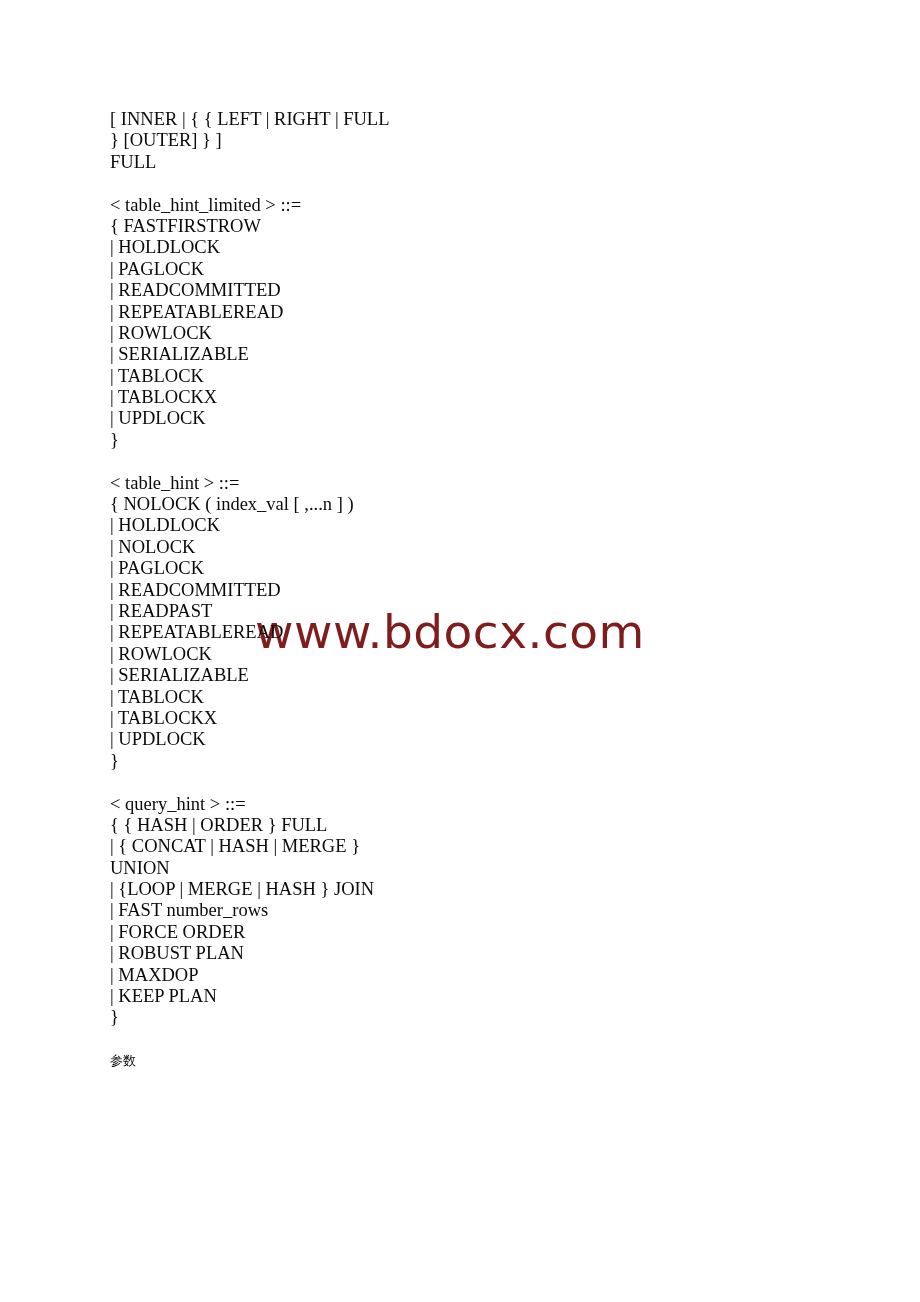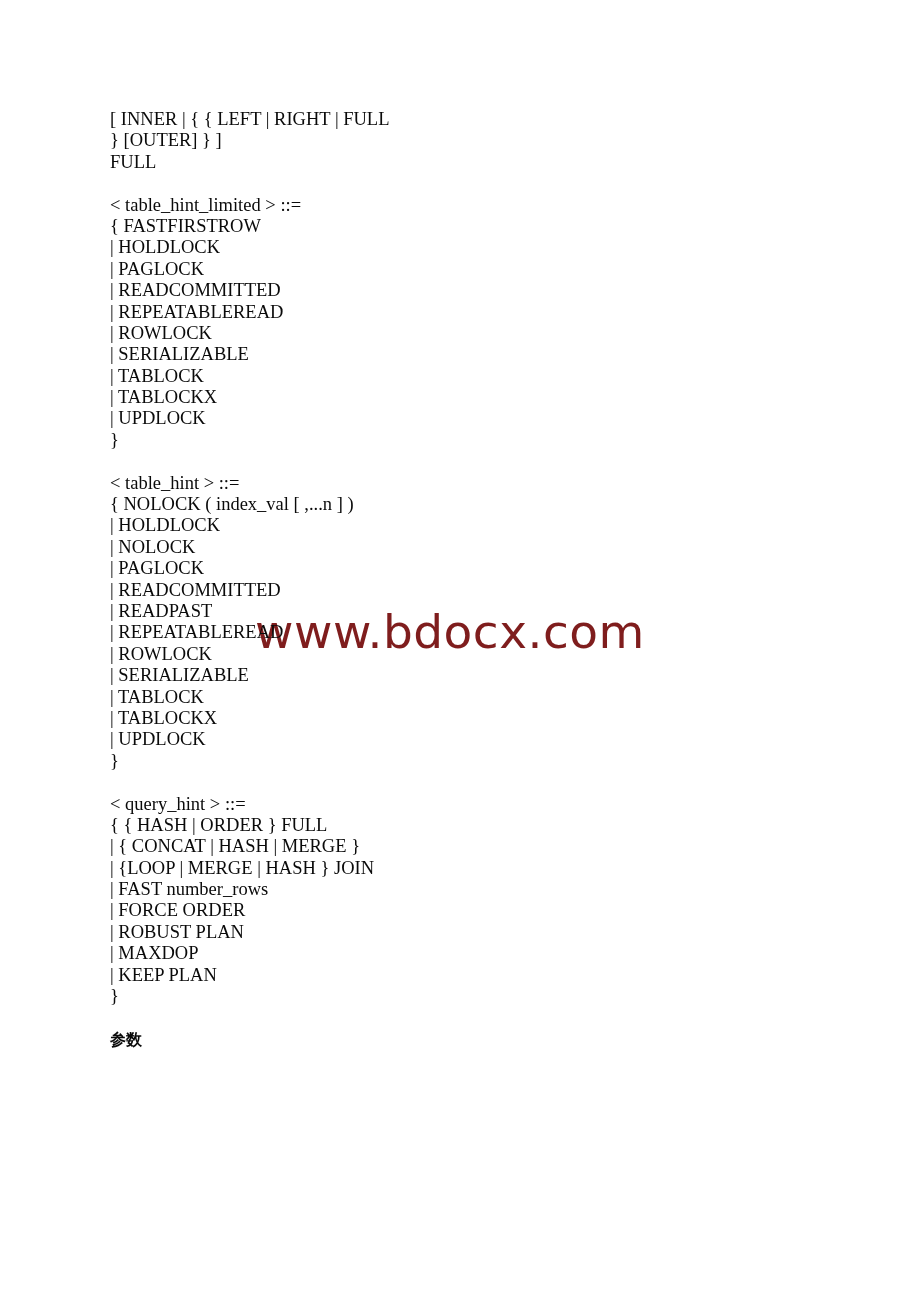--- a/index.html
+++ b/index.html
@@ -48,22 +48,21 @@
     line-height: 21.4px;
     height: 21.4px;
     white-space: pre;
     color: #0a0a0a;
   }
   .doc-line.blank {
     height: 21.4px;
   }
   .doc-line.cjk {
     font-family: "DejaVu Sans", "Liberation Sans", sans-serif;
-    font-size: 16px;
-    font-weight: bold;
+    font-size: 13px;
   }
 </style>
 </head>
 <body>
 
 <div id="page">
 
   <div id="watermark">www.bdocx.com</div>
 
   <div id="text-body">
@@ -95,20 +94,21 @@
       <div class="doc-line">| ROWLOCK</div>
       <div class="doc-line">| SERIALIZABLE</div>
       <div class="doc-line">| TABLOCK</div>
       <div class="doc-line">| TABLOCKX</div>
       <div class="doc-line">| UPDLOCK</div>
       <div class="doc-line">}</div>
       <div class="doc-line blank">&nbsp;</div>
       <div class="doc-line">&lt; query_hint &gt; ::=</div>
       <div class="doc-line">{ { HASH | ORDER } FULL</div>
       <div class="doc-line">| { CONCAT | HASH | MERGE }</div>
+      <div class="doc-line">UNION</div>
       <div class="doc-line">| {LOOP | MERGE | HASH } JOIN</div>
       <div class="doc-line">| FAST number_rows</div>
       <div class="doc-line">| FORCE ORDER</div>
       <div class="doc-line">| ROBUST PLAN</div>
       <div class="doc-line">| MAXDOP</div>
       <div class="doc-line">| KEEP PLAN</div>
       <div class="doc-line">}</div>
       <div class="doc-line blank">&nbsp;</div>
       <div class="doc-line cjk">参数</div>
     </div>

